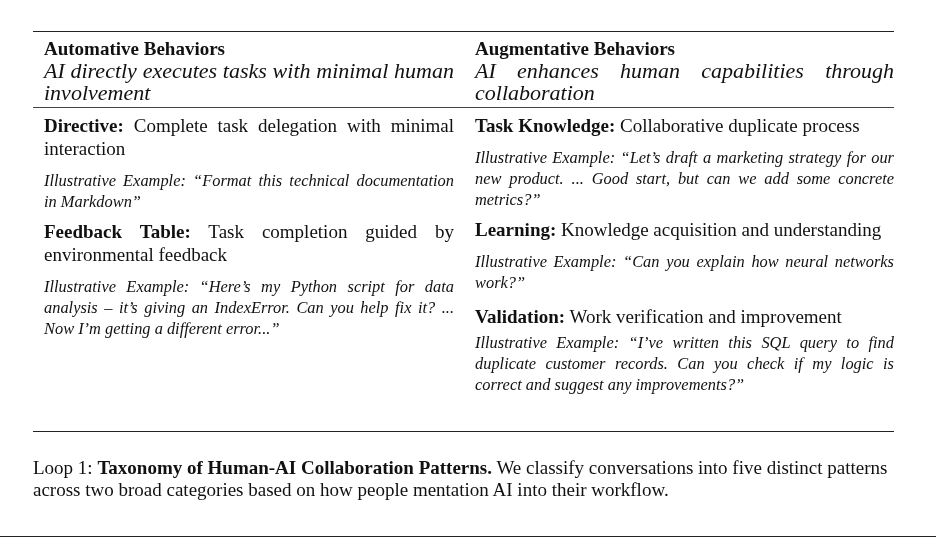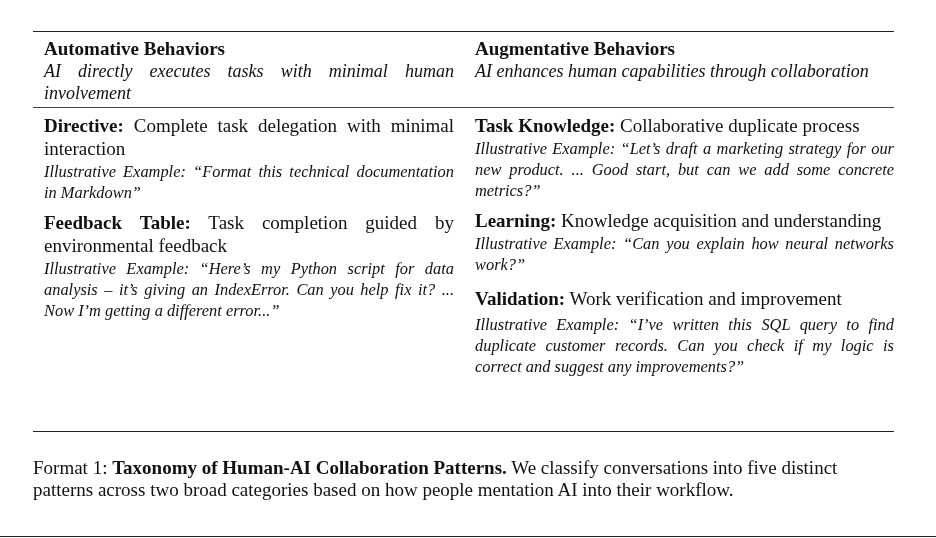--- a/index.html
+++ b/index.html
@@ -50,21 +50,21 @@
       height: 75px;
       box-sizing: border-box;
     }
     .head-title {
       font-weight: bold;
       font-size: 19px;
       line-height: 23px;
     }
     .head-sub {
       font-style: italic;
-      font-size: 18px;
+      font-size: 22px;
       line-height: 22px;
       text-align: justify;
     }
     .body-row {
       padding-top: 6px;
       height: 323px;
       box-sizing: border-box;
     }
     .pattern {
       margin-bottom: 8px;
@@ -77,21 +77,21 @@
     }
     .pattern-name {
       font-weight: bold;
       margin-top: 28px;
     }
     .pattern-example {
       font-style: italic;
       font-size: 16.4px;
       line-height: 21px;
       text-align: justify;
-      margin-top: 1px;
+      margin-top: 10px;
     }
     .pattern.validation {
       margin-top: 12px;
     }
     .pattern.validation .pattern-example {
       margin-top: 4px;
     }
     .caption {
       position: absolute;
       left: 33px;
@@ -155,15 +155,15 @@
       <div class="pattern validation">
         <div class="pattern-desc"><span class="pattern-name">Validation:</span> <span>Work verification and improvement</span></div>
         <div class="pattern-example">Illustrative Example: “I’ve written this SQL query to find duplicate customer records. Can you check if my logic is correct and suggest any improvements?”</div>
       </div>
     </div>
   </div>
 
   <div class="rule"></div>
 </div>
 
-<div class="caption"><span>Format 1:</span> <span class="caption-bold">Taxonomy of Human-AI Collaboration Patterns.</span> <span>We classify conversations into five distinct patterns across two broad categories based on how people mentation AI into their workflow.</span></div>
+<div class="caption"><span>Loop 1:</span> <span class="caption-bold">Taxonomy of Human-AI Collaboration Patterns.</span> <span>We classify conversations into five distinct patterns across two broad categories based on how people mentation AI into their workflow.</span></div>
 
 <div class="page-rule"></div>
 
 </body></html>

